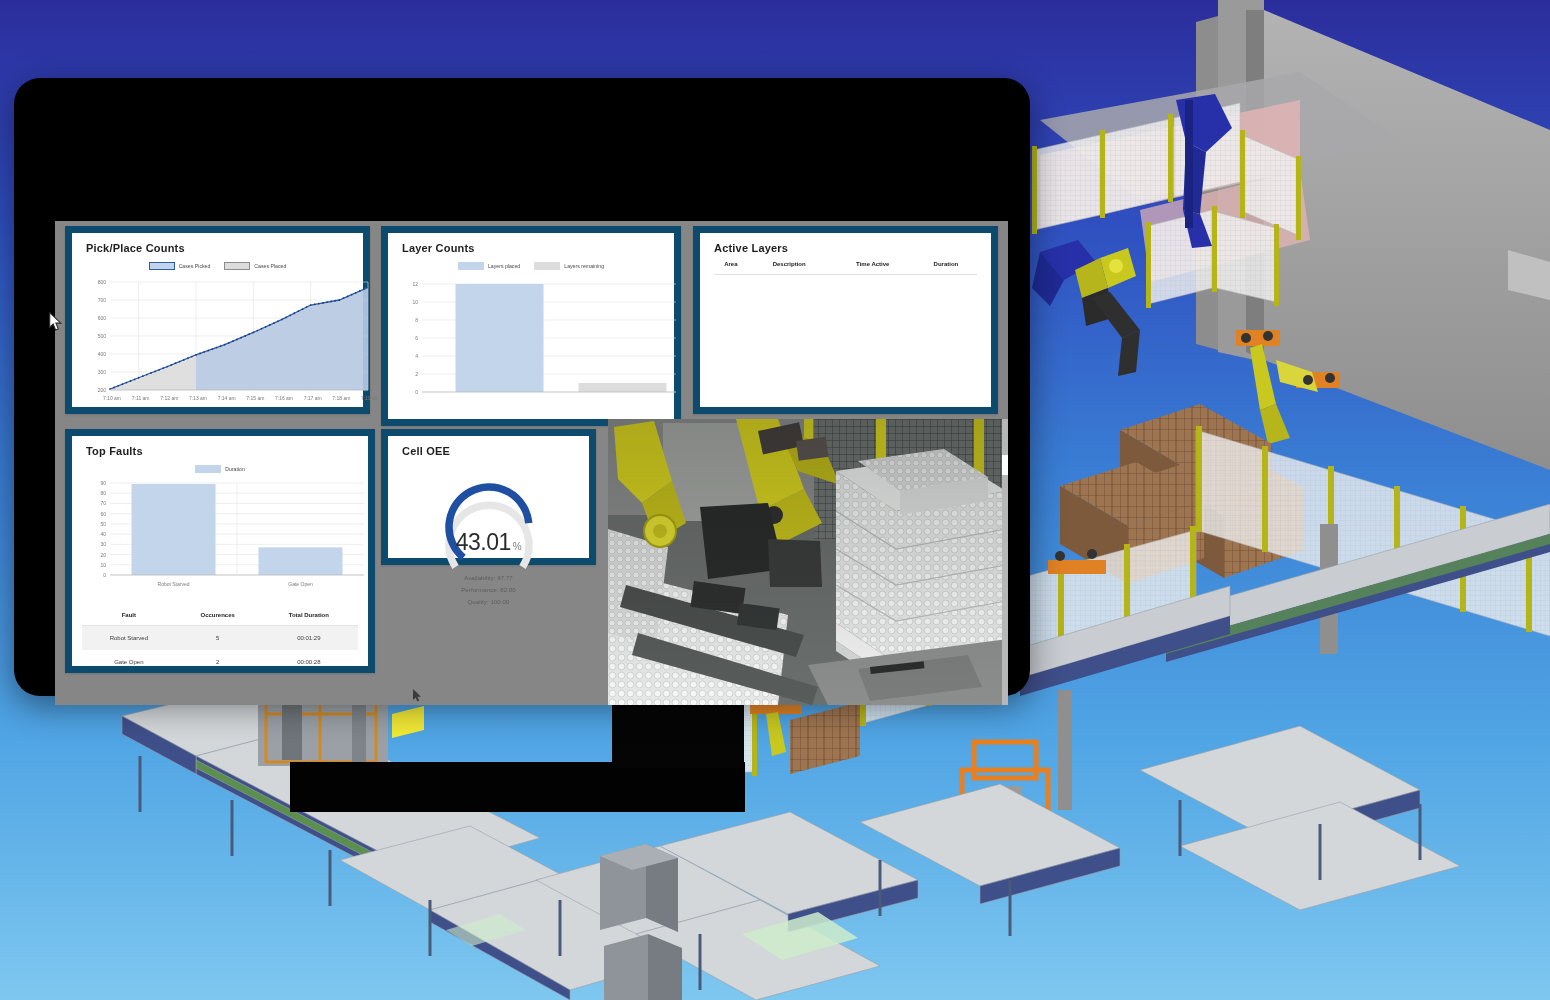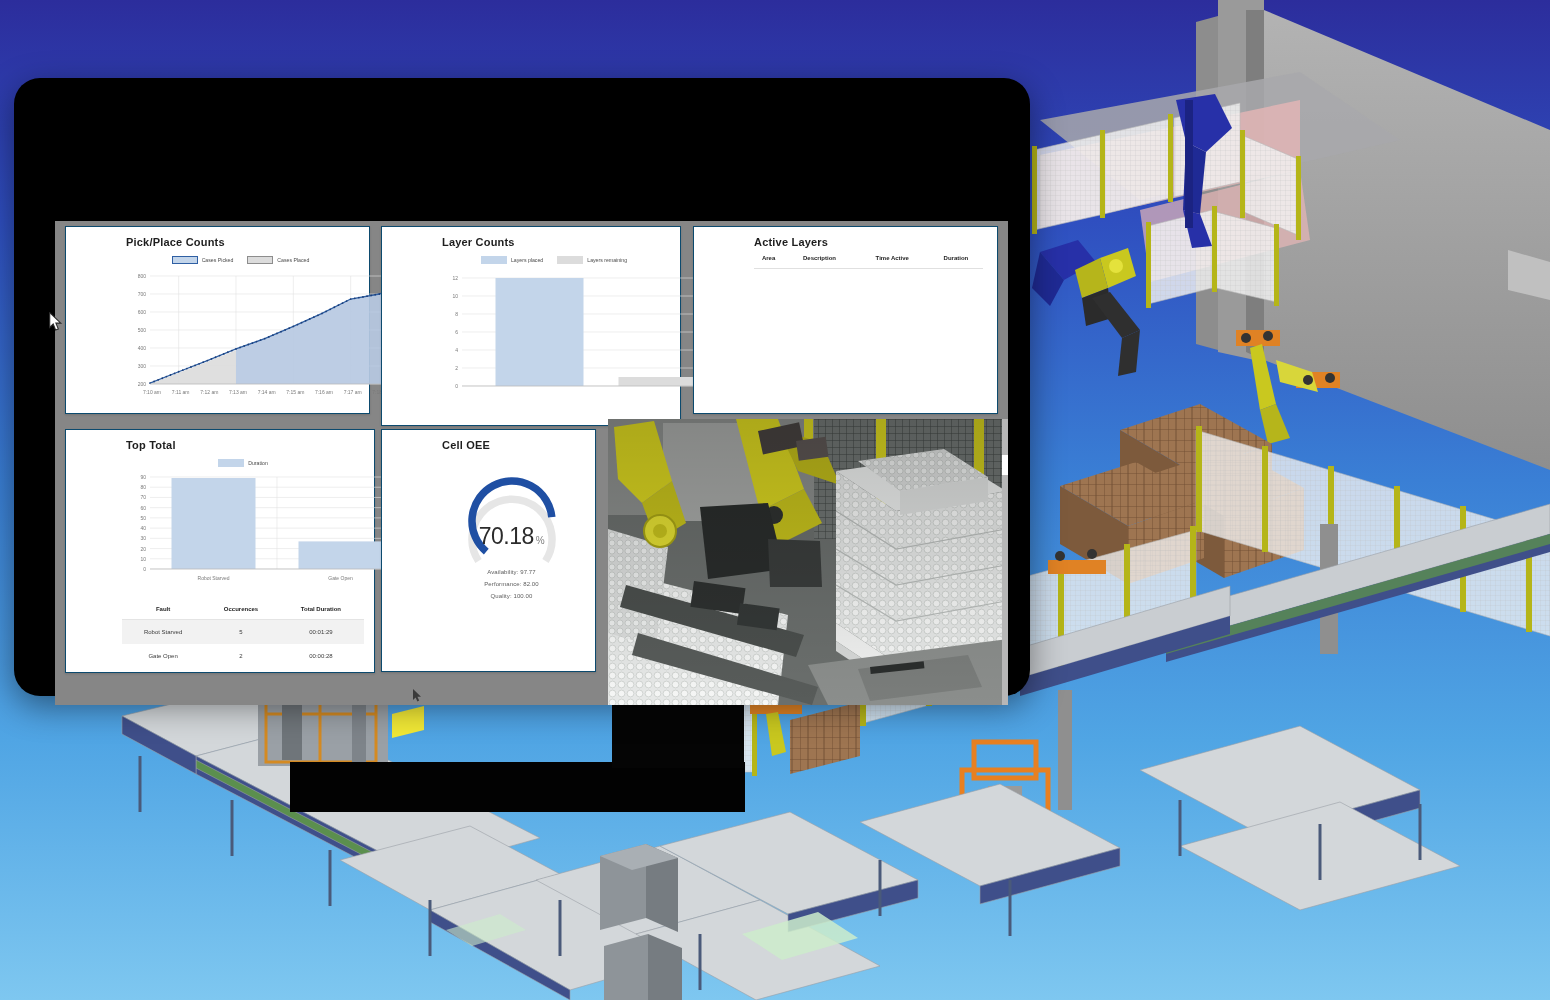--- a/index.html
+++ b/index.html
@@ -36,38 +36,37 @@
   #dashboard {
     position: absolute;
     left: 41px; top: 143px;
     width: 953px; height: 484px;
     background: #868686;
     overflow: hidden;
   }
   .panel {
     position: absolute;
     background: #fff;
-    border: 1px solid #0c4a6e;
+    border: 7px solid #0c4a6e;
     box-shadow: 0 1px 2px rgba(0,0,0,.14);
-    padding-left: 46px;
   }
   .panel-title {
     font-size: 11px;
     font-weight: bold;
     color: #1e1e1e;
     padding: 9px 0 0 14px;
     letter-spacing: .2px;
   }
 
   
   #panel-pickplace { left: 10px;  top: 5px;   width: 305px; height: 188px; }
   #panel-layer     { left: 326px; top: 5px;   width: 300px; height: 200px; }
   #panel-faults    { left: 638px; top: 5px;   width: 305px; height: 188px; }
   #panel-topfaults { left: 10px;  top: 208px; width: 310px; height: 244px; }
-  #panel-oee       { left: 326px; top: 208px; width: 215px; height: 243px; }
+  #panel-oee       { left: 326px; top: 208px; width: 215px; height: 136px; }
 
   
   #camera-feed {
     position: absolute;
     left: 553px; top: 198px;
     width: 400px; height: 286px;
     overflow: hidden;
     background: #5a5a58;
   }
   #camera-feed svg { display:block; width:400px; height:286px; }
@@ -539,21 +538,21 @@
             <th>Duration</th>
           </tr>
             </thead>
           <tbody id="active-faults-body"></tbody>
         </table>
       </div>
       <div class="faults-empty"></div>
     </div>
 
     <div class="panel" id="panel-topfaults">
-      <div class="panel-title">Top Total</div>
+      <div class="panel-title">Top Faults</div>
       <div class="chart-legend">
         <span class="legend-item">
           <span class="legend-swatch" style="background:#c3d5ea"></span>
           <span class="legend-label">Duration</span>
         </span>
       </div>
       <div class="plot">
         <svg width="310" height="120" viewBox="0 0 310 120">
           <g id="tf-yticks">
               <text x="34" y="102" text-anchor="end" class="axis-label">0</text>
@@ -619,21 +618,21 @@
     <div class="panel" id="panel-oee">
       <div class="panel-title">Cell OEE</div>
       <div id="oee-body">
         <div id="gauge-wrap">
           <svg width="116" height="104" viewBox="0 0 116 104">
             <path d="M 24.5 92 A 40 40 0 1 1 91.5 92" fill="none" stroke="#e6e6e6" stroke-width="7.5" stroke-linecap="butt"></path>
             <path id="gauge-arc" fill="none" stroke="#1f4fa3" stroke-width="7.5" stroke-linecap="butt" d="M 32.288495612538426 82.64177772475912 A 40 40 0 1 1 97.81423853069981 48.14949221263758"></path>
           </svg>
         </div>
         <div id="gauge-value">
-          <span>70.18</span><span class="pct">%</span>
+          <span>43.01</span><span class="pct">%</span>
         </div>
         <div id="oee-metrics">
           <div class="oee-metric">Availability: 97.77</div>
           <div class="oee-metric">Performance: 82.00</div>
           <div class="oee-metric">Quality: 100.00</div>
         </div>
       </div>
     </div>
 
     <div id="camera-feed">

